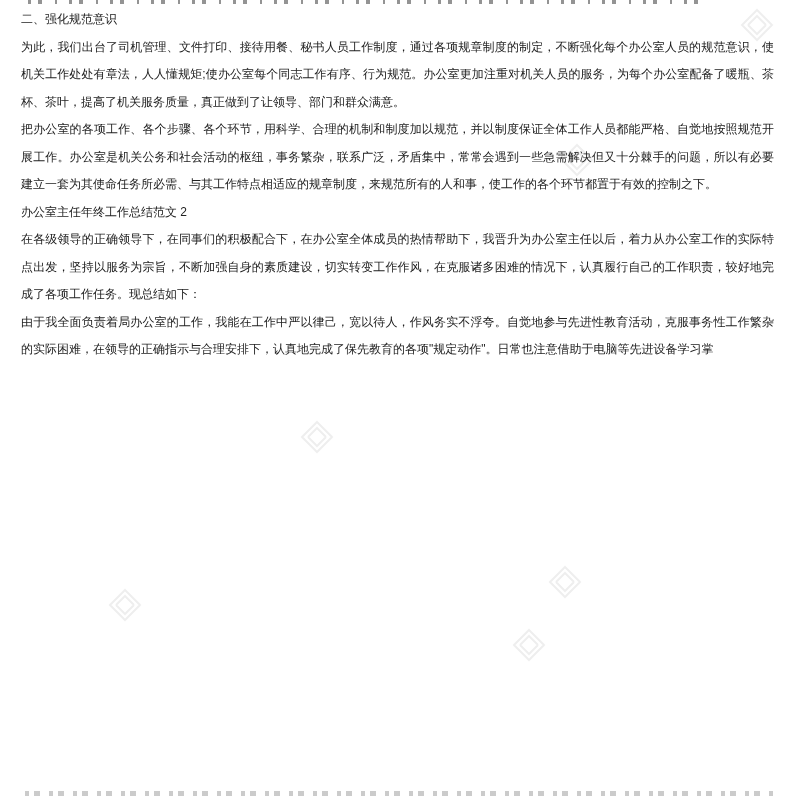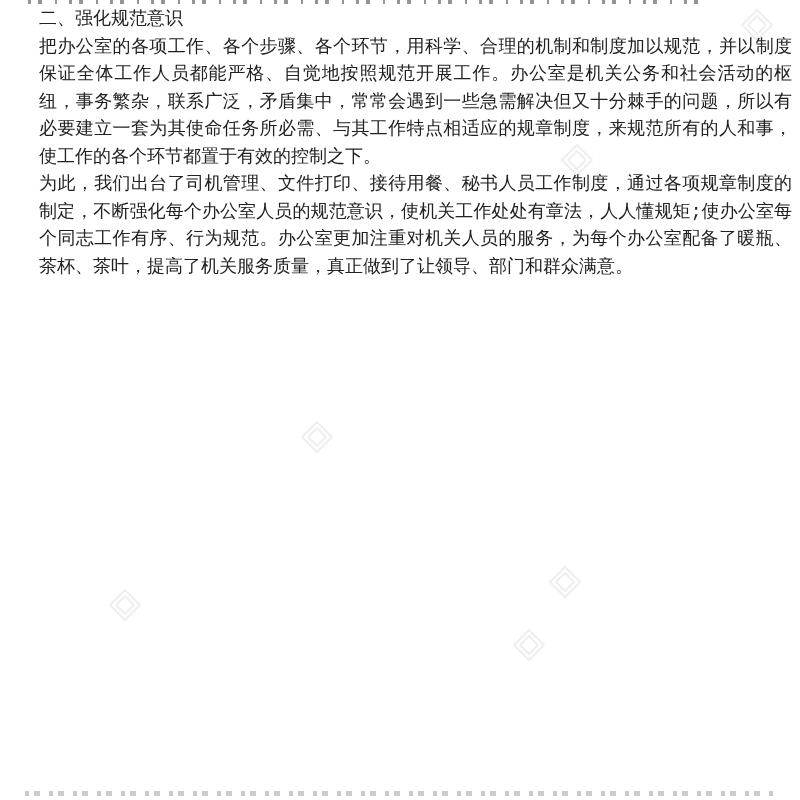--- a/index.html
+++ b/index.html
@@ -9,29 +9,28 @@
   body {
     width: 800px;
     height: 800px;
     overflow: hidden;
     position: relative;
     background: #ffffff;
     font-family: "Liberation Sans", sans-serif;
   }
   .page {
     position: absolute;
-    left: 39px;
+    left: 21px;
     top: 6px;
     width: 753px;
     color: #212121;
-    font-size: 18px;
+    font-size: 12px;
     line-height: 27.5px;
     text-align: justify;
     word-break: break-all;
-    font-family: Liberation Mono, monospace;
   }
   .page p {
     margin: 0;
     padding: 0;
   }
   
   .clip-top {
     position: absolute;
     top: 0;
     left: 28px;
@@ -114,15 +113,18 @@
         <path d="M8 17 L17 8 L26 17 M8 17 L17 26 L26 17"></path>
   </g>
     </svg>
 </div>
 
 <div class="clip-top"></div>
 <div class="clip-bottom"></div>
 
 <div class="page">
   <p>二、强化规范意识</p>
+  <p>为此，我们出台了司机管理、文件打印、接待用餐、秘书人员工作制度，通过各项规章制度的制定，不断强化每个办公室人员的规范意识，使机关工作处处有章法，人人懂规矩;使办公室每个同志工作有序、行为规范。办公室更加注重对机关人员的服务，为每个办公室配备了暖瓶、茶杯、茶叶，提高了机关服务质量，真正做到了让领导、部门和群众满意。</p>
   <p>把办公室的各项工作、各个步骤、各个环节，用科学、合理的机制和制度加以规范，并以制度保证全体工作人员都能严格、自觉地按照规范开展工作。办公室是机关公务和社会活动的枢纽，事务繁杂，联系广泛，矛盾集中，常常会遇到一些急需解决但又十分棘手的问题，所以有必要建立一套为其使命任务所必需、与其工作特点相适应的规章制度，来规范所有的人和事，使工作的各个环节都置于有效的控制之下。</p>
-  <p>为此，我们出台了司机管理、文件打印、接待用餐、秘书人员工作制度，通过各项规章制度的制定，不断强化每个办公室人员的规范意识，使机关工作处处有章法，人人懂规矩;使办公室每个同志工作有序、行为规范。办公室更加注重对机关人员的服务，为每个办公室配备了暖瓶、茶杯、茶叶，提高了机关服务质量，真正做到了让领导、部门和群众满意。</p>
+  <p>办公室主任年终工作总结范文 2</p>
+  <p>在各级领导的正确领导下，在同事们的积极配合下，在办公室全体成员的热情帮助下，我晋升为办公室主任以后，着力从办公室工作的实际特点出发，坚持以服务为宗旨，不断加强自身的素质建设，切实转变工作作风，在克服诸多困难的情况下，认真履行自己的工作职责，较好地完成了各项工作任务。现总结如下：</p>
+  <p>由于我全面负责着局办公室的工作，我能在工作中严以律己，宽以待人，作风务实不浮夸。自觉地参与先进性教育活动，克服事务性工作繁杂的实际困难，在领导的正确指示与合理安排下，认真地完成了保先教育的各项"规定动作"。日常也注意借助于电脑等先进设备学习掌</p>
 </div>
 
 </body></html>

